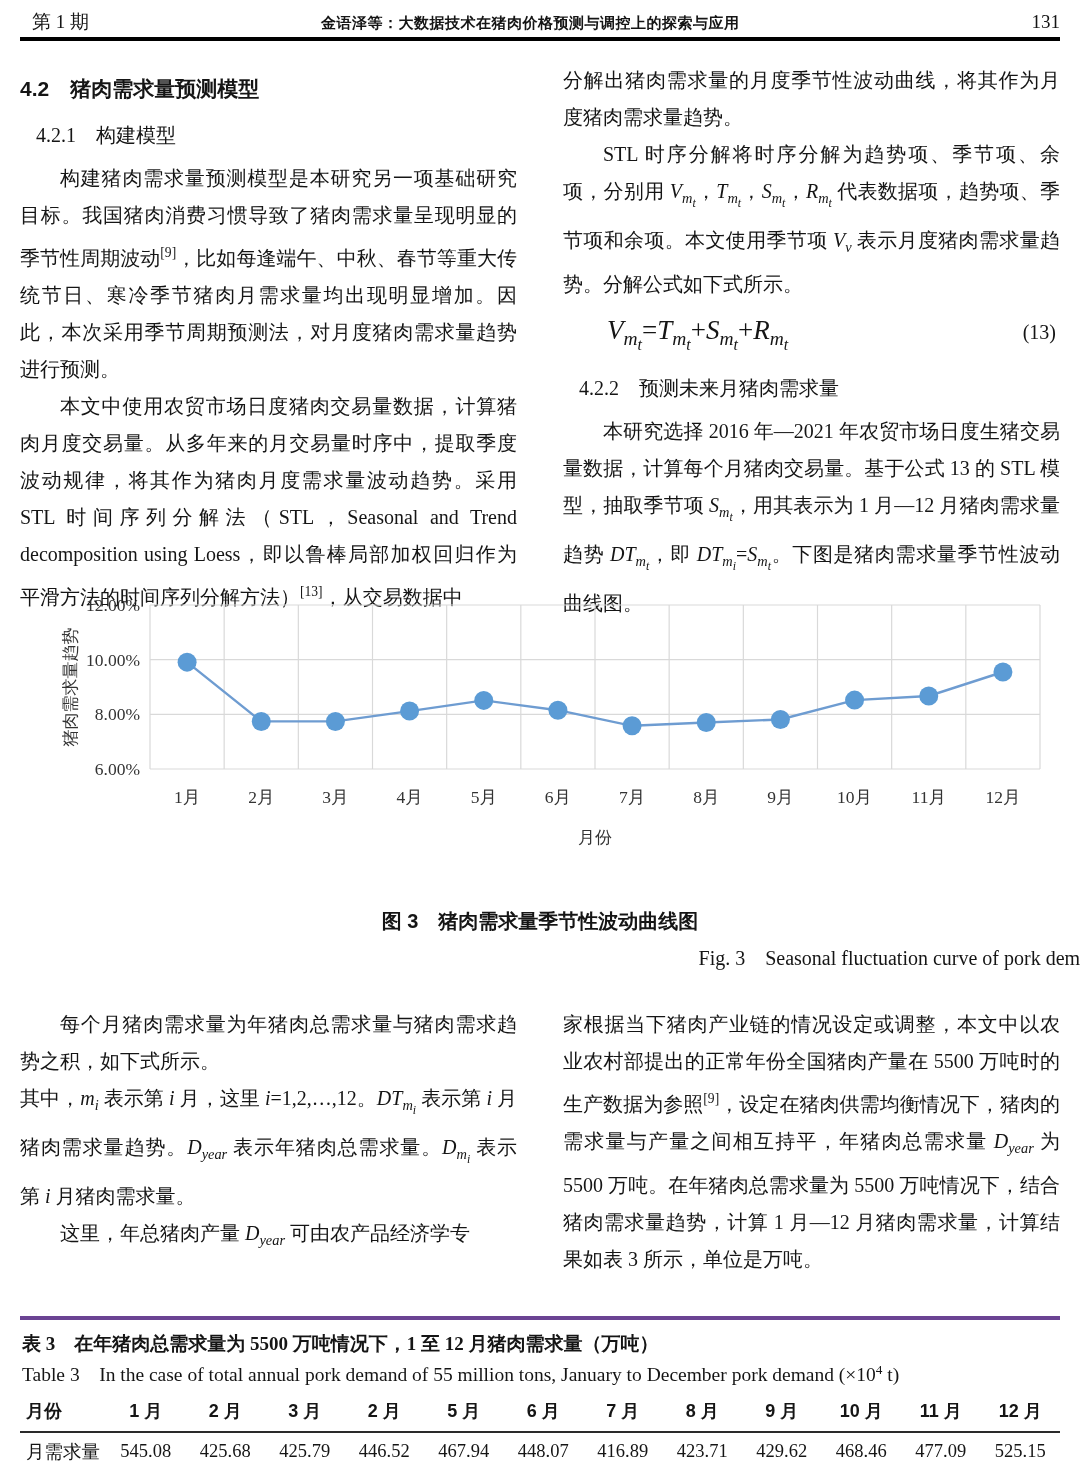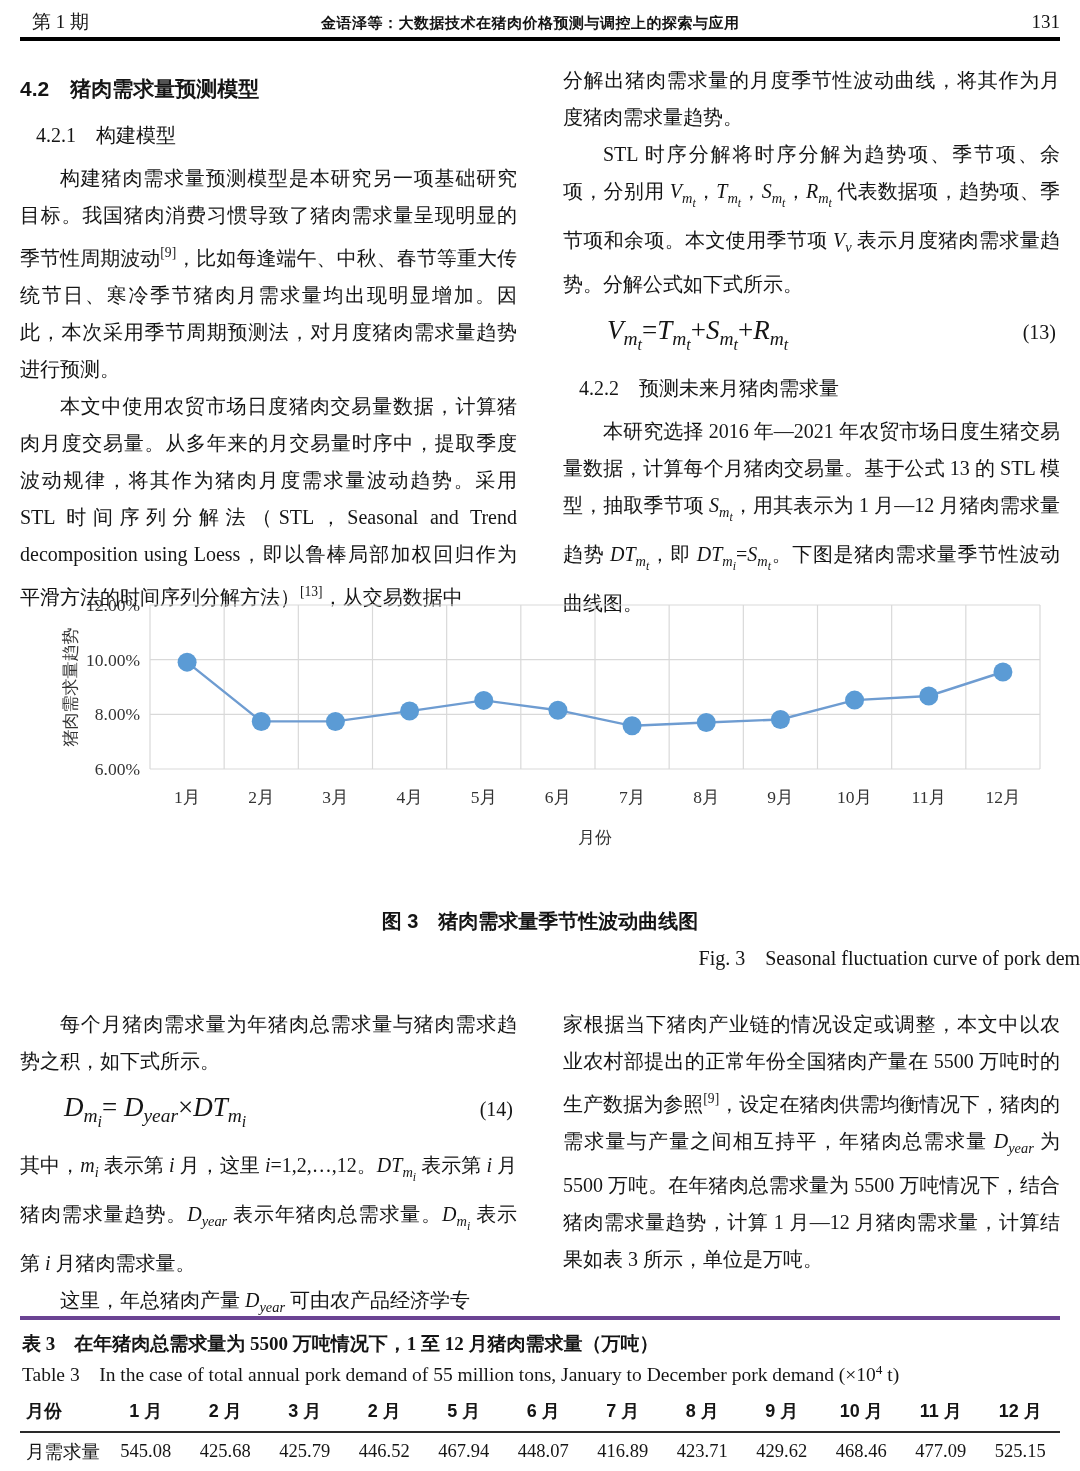--- a/index.html
+++ b/index.html
@@ -158,24 +158,20 @@
         <text x="942.9166666666667" y="220" text-anchor="middle" font-size="17.5" font-family="&quot;Liberation Serif&quot;, serif" fill="#333">12月</text>
         <text x="16" y="104" text-anchor="middle" font-size="17" font-family="&quot;Liberation Serif&quot;, serif" fill="#333" transform="rotate(-90 16 104)">猪肉需求量趋势</text>
         <text x="535" y="260" text-anchor="middle" font-size="17" font-family="&quot;Liberation Serif&quot;, serif" fill="#333">月份</text>
       </svg>
   </div>
   <div class="figcap-cn">图 3　猪肉需求量季节性波动曲线图</div>
   <div class="figcap-en">Fig. 3　Seasonal fluctuation curve of pork demand</div>
 
   <div class="col lower-left">
     <p class="indent">每个月猪肉需求量为年猪肉总需求量与猪肉需求趋势之积，如下式所示。</p>
-    <div class="formula">
-      <span class="expr"><i>D<sub>m<sub>i</sub></sub></i>= <i>D<sub>year</sub></i>×<i>DT<sub>m<sub>i</sub></sub></i></span>
-      <span class="fnum">(14)</span>
-    </div>
     <p>其中，<i>m<sub>i</sub></i> 表示第 <i>i</i> 月，这里 <i>i</i>=1,2,…,12。<i>DT<sub>m<sub>i</sub></sub></i> 表示第 <i>i</i> 月猪肉需求量趋势。<i>D<sub>year</sub></i> 表示年猪肉总需求量。<i>D<sub>m<sub>i</sub></sub></i> 表示第 <i>i</i> 月猪肉需求量。</p>
     <p class="indent">这里，年总猪肉产量 <i>D<sub>year</sub></i> 可由农产品经济学专</p>
   </div>
 
   <div class="col lower-right">
     <p>家根据当下猪肉产业链的情况设定或调整，本文中以农业农村部提出的正常年份全国猪肉产量在 5500 万吨时的生产数据为参照<sup>[9]</sup>，设定在猪肉供需均衡情况下，猪肉的需求量与产量之间相互持平，年猪肉总需求量 <i>D<sub>year</sub></i> 为 5500 万吨。在年猪肉总需求量为 5500 万吨情况下，结合猪肉需求量趋势，计算 1 月—12 月猪肉需求量，计算结果如表 3 所示，单位是万吨。</p>
   </div>
 
   <div class="table-toprule" style="background: rgb(107, 67, 147);"></div>
   <div class="tablecap-cn">表 3　在年猪肉总需求量为 5500 万吨情况下，1 至 12 月猪肉需求量（万吨）</div>

